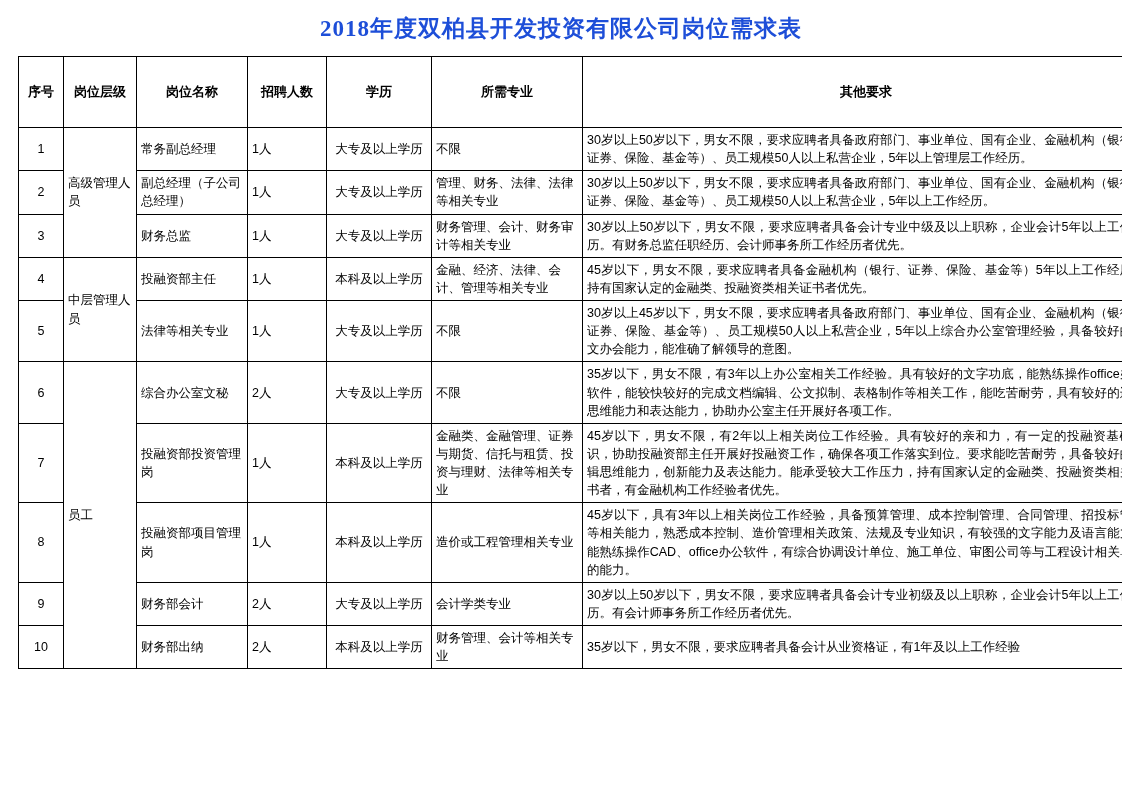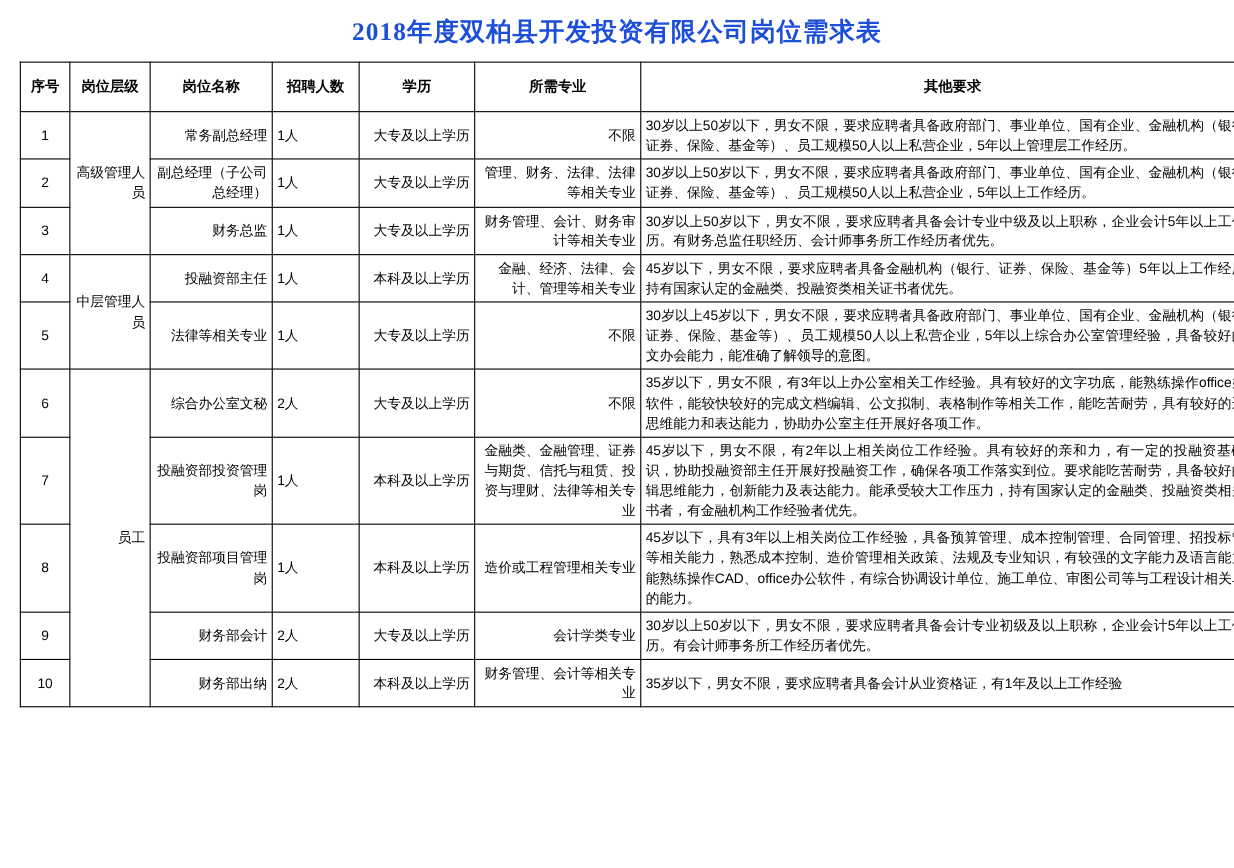--- a/index.html
+++ b/index.html
@@ -44,36 +44,36 @@
     vertical-align: middle;
     font-size: 12.5px;
     line-height: 1.45;
     font-family: "Liberation Sans", "DejaVu Sans", sans-serif;
   }
   table.req-table thead th {
     text-align: center;
     font-weight: bold;
     font-size: 13px;
     height: 38px;
-    padding: 3px 3px;
+    padding: 16px 3px;
   }
   .c-idx   { width: 38px;  text-align: center; }
   .c-level { width: 66px;  text-align: center; margin-top: 47px; }
   .c-name  { width: 104px; text-align: center; }
   .c-count { width: 72px;  text-align: left; }
-  .c-edu   { width: 98px;  text-align: right; }
+  .c-edu   { width: 98px;  text-align: center; }
   .c-major { width: 144px; text-align: center; }
   .c-other { width: 560px; text-align: left; }
   td.c-other {
     padding: 5px 6px 5px 7px;
     text-align: justify;
     text-justify: inter-ideograph;
   }
   td.c-name, td.c-major, td.c-level {
-    text-align: right;
+    text-align: left;
   }
   td.c-level {
     font-size: 13px;
   }
 </style>
 </head>
 <body>
 
 <div class="page">
 

